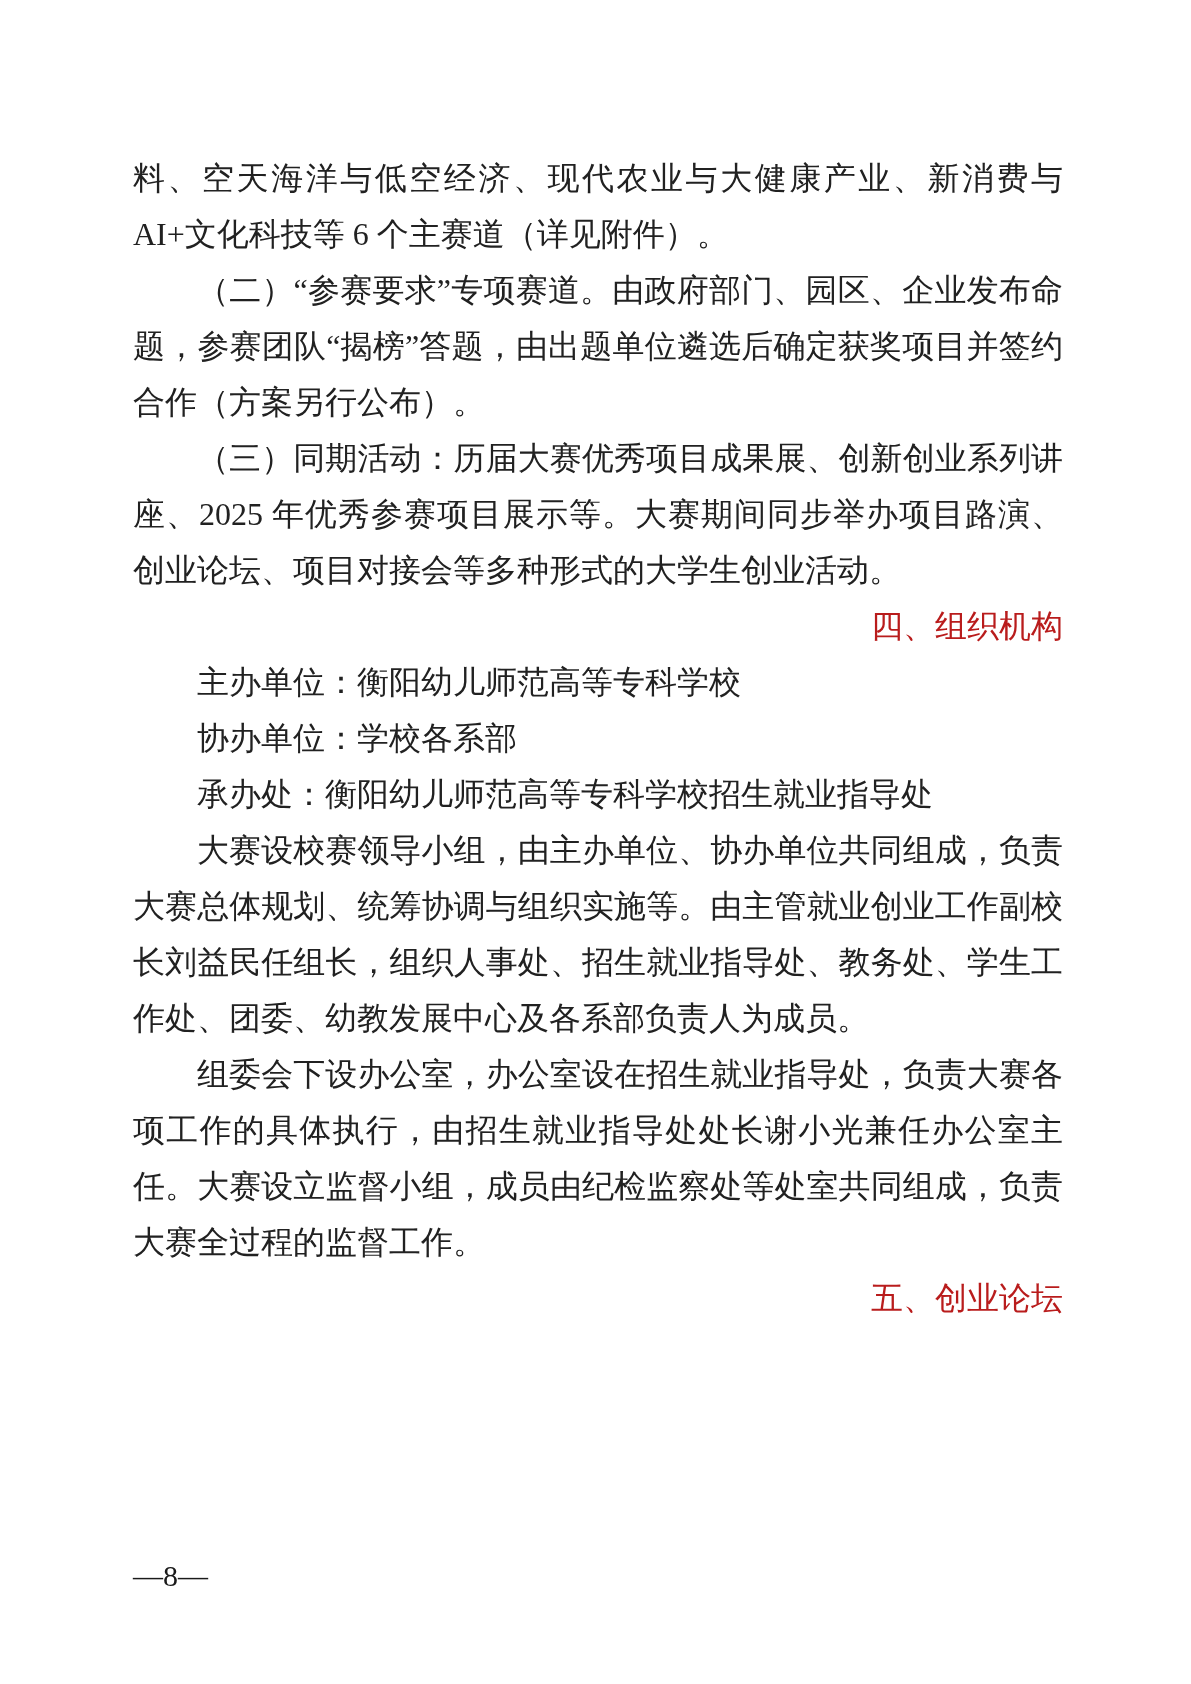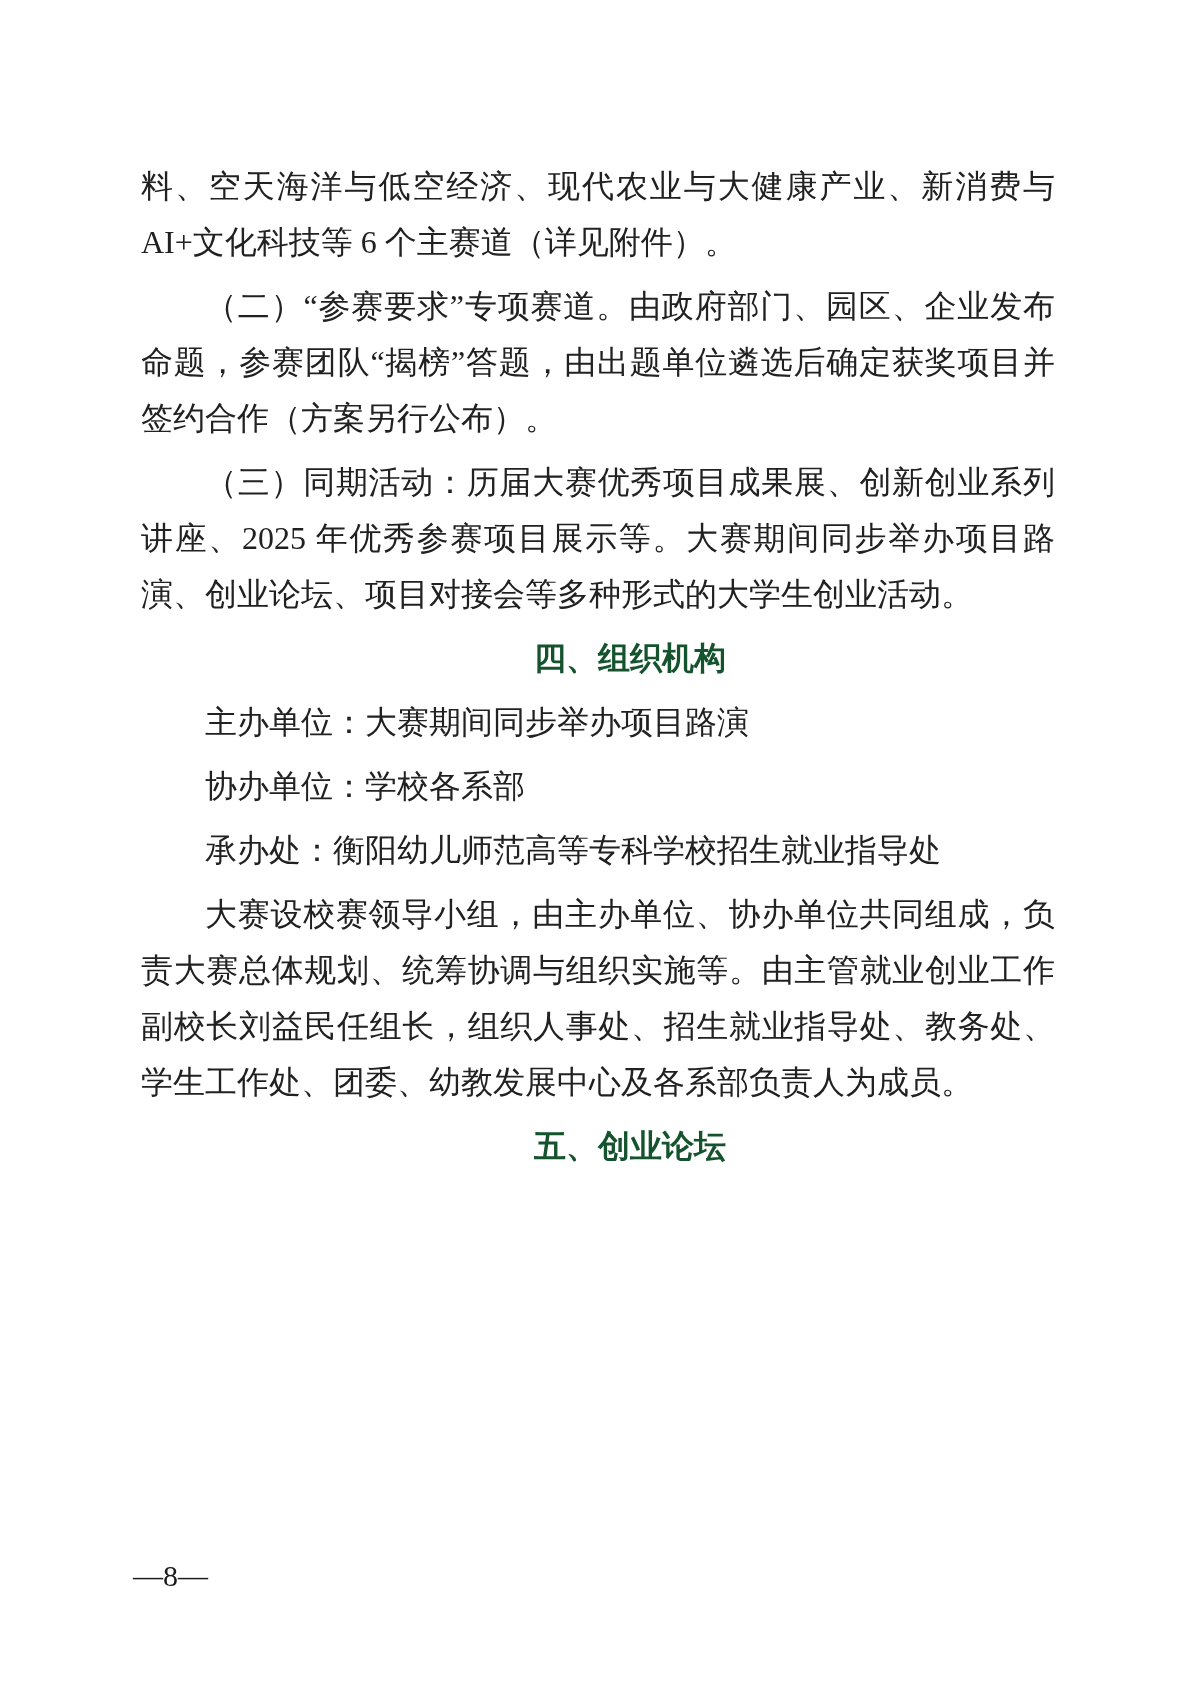--- a/index.html
+++ b/index.html
@@ -18,56 +18,57 @@
   .doc-body {
     position: absolute;
     left: 133px;
     top: 150px;
     width: 930px;
     font-size: 32px;
     line-height: 56px;
     text-align: justify;
   }
   .para {
-    margin: 8px;
+    margin: 0;
     padding: 0;
     text-indent: 64px;
   }
   .para.continued {
     text-indent: 0;
   }
   .sec-heading {
     margin: 0;
     padding: 0;
     font-size: 32px;
     line-height: 56px;
-    font-weight: 700;
-    color: #14532d;
+    font-weight: 400;
+    color: #b91c1c;
     font-family: "Liberation Sans", "DejaVu Sans", sans-serif;
     text-indent: 64px;
-    text-align: center;
+    text-align: right;
   }
   .page-footer {
     position: absolute;
     left: 133px;
     top: 1558px;
     font-size: 30px;
     line-height: 36px;
     color: #1a1a1a;
     font-family: "Liberation Serif", "DejaVu Serif", serif;
   }
 </style>
 </head>
 <body>
 
 <main class="doc-body">
   <p class="para continued">料、空天海洋与低空经济、现代农业与大健康产业、新消费与 AI+文化科技等 6 个主赛道（详见附件）。</p>
   <p class="para">（二）“参赛要求”专项赛道。由政府部门、园区、企业发布命题，参赛团队“揭榜”答题，由出题单位遴选后确定获奖项目并签约合作（方案另行公布）。</p>
   <p class="para">（三）同期活动：历届大赛优秀项目成果展、创新创业系列讲座、2025 年优秀参赛项目展示等。大赛期间同步举办项目路演、创业论坛、项目对接会等多种形式的大学生创业活动。</p>
   <h2 class="sec-heading">四、组织机构</h2>
-  <p class="para">主办单位：大赛期间同步举办项目路演</p>
+  <p class="para">主办单位：衡阳幼儿师范高等专科学校</p>
   <p class="para">协办单位：学校各系部</p>
   <p class="para">承办处：衡阳幼儿师范高等专科学校招生就业指导处</p>
   <p class="para">大赛设校赛领导小组，由主办单位、协办单位共同组成，负责大赛总体规划、统筹协调与组织实施等。由主管就业创业工作副校长刘益民任组长，组织人事处、招生就业指导处、教务处、学生工作处、团委、幼教发展中心及各系部负责人为成员。</p>
+  <p class="para">组委会下设办公室，办公室设在招生就业指导处，负责大赛各项工作的具体执行，由招生就业指导处处长谢小光兼任办公室主任。大赛设立监督小组，成员由纪检监察处等处室共同组成，负责大赛全过程的监督工作。</p>
   <h2 class="sec-heading">五、创业论坛</h2>
 </main>
 
 <footer class="page-footer">—8—</footer>
 
 </body></html>

